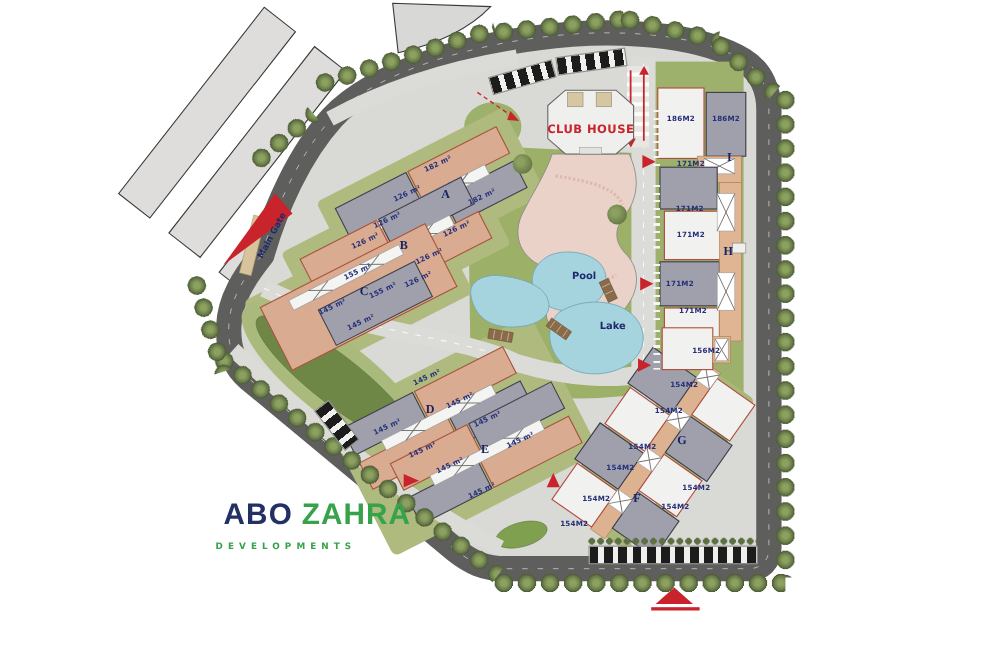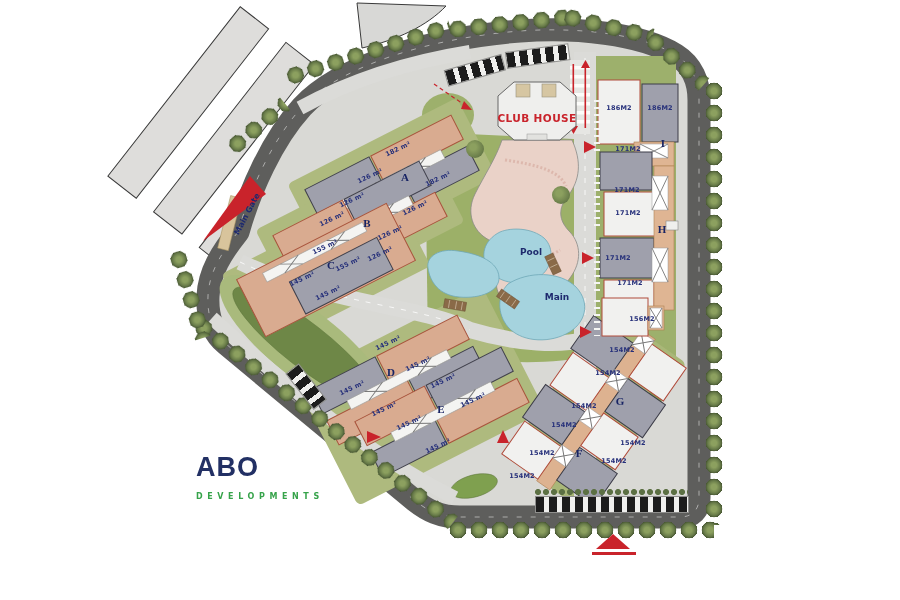--- a/index.html
+++ b/index.html
@@ -26,21 +26,21 @@
   
   .cars{position:absolute;height:15px;border:1px solid #8f8f8d;transform-origin:0 50%;
       background:repeating-linear-gradient(90deg,#1c1c1c 0 8px,#efefed 8px 13px);}
   .hedge{position:absolute;height:8px;
       background-image:radial-gradient(circle 4px at 4px 4px,#5c7043 70%,rgba(0,0,0,0) 78%);
       background-size:8px 8px;}
   .ticks{position:absolute;width:6px;
       background:repeating-linear-gradient(180deg,#f5f5f3 0 2px,rgba(0,0,0,0) 2px 7px);}
   
   .logo{position:absolute;left:196px;top:452px;width:185px;}
-  .logo-name{display:flex;gap:8px;font:800 27px "Liberation Sans",sans-serif;letter-spacing:1px;}
+  .logo-name{display:flex;gap:8px;font:800 27px "Liberation Sans",sans-serif;letter-spacing:1px;justify-content:center;}
   .abo{color:#223064;}
   .zahra{color:#36a34a;}
   .logo-tag{margin-top:9px;font:700 8px "DejaVu Sans",sans-serif;letter-spacing:4.6px;color:#36a34a;}
 </style>
 </head>
 <body>
 
 <div class="stage">
 
 <svg width="900" height="600" viewBox="0 0 900 600">
@@ -318,21 +318,21 @@
 <div class="cars" style="left:535px;top:496px;width:152px;"></div>
 <div class="cars" style="left:292px;top:360px;width:44px;transform:rotate(52deg);"></div>
 <div class="hedge" style="left:534px;top:488px;width:154px;"></div>
 <div class="ticks" style="left:594px;top:100px;height:52px;"></div>
 <div class="ticks" style="left:594px;top:168px;height:58px;"></div>
 <div class="ticks" style="left:594px;top:240px;height:56px;"></div>
 <div class="ticks" style="left:594px;top:300px;height:36px;"></div>
 
 <span class="lbl club" style="left:537px;top:118px;">CLUB HOUSE</span>
 <span class="lbl place" style="left:517px;top:252px;">Pool</span>
-<span class="lbl place" style="left:543px;top:297px;">Main</span>
+<span class="lbl place" style="left:543px;top:297px;">Lake</span>
 <span class="lbl gate" style="left:247px;top:214px;">Main Gate</span>
 
 <span class="lbl bl" style="left:405px;top:177px;">A</span>
 <span class="lbl bl" style="left:367px;top:223px;">B</span>
 <span class="lbl bl" style="left:331px;top:265px;">C</span>
 <span class="lbl bl" style="left:391px;top:372px;">D</span>
 <span class="lbl bl" style="left:441px;top:409px;">E</span>
 <span class="lbl bl" style="left:579px;top:453px;">F</span>
 <span class="lbl bl" style="left:620px;top:401px;">G</span>
 <span class="lbl bl" style="left:662px;top:229px;">H</span>
@@ -380,17 +380,18 @@
 
 <span class="lbl u" style="left:619px;top:108px;">186M2</span>
 <span class="lbl u" style="left:660px;top:108px;">186M2</span>
 <span class="lbl u" style="left:628px;top:149px;">171M2</span>
 
 <span class="lbl u" style="left:642px;top:319px;">156M2</span>
 
 <div class="logo">
   <div class="logo-name">
     <span class="abo">ABO</span>
+    <span class="zahra">ZAHRA</span>
   </div>
   <div class="logo-tag">DEVELOPMENTS</div>
 </div>
 
 </div>
 
 </body></html>

